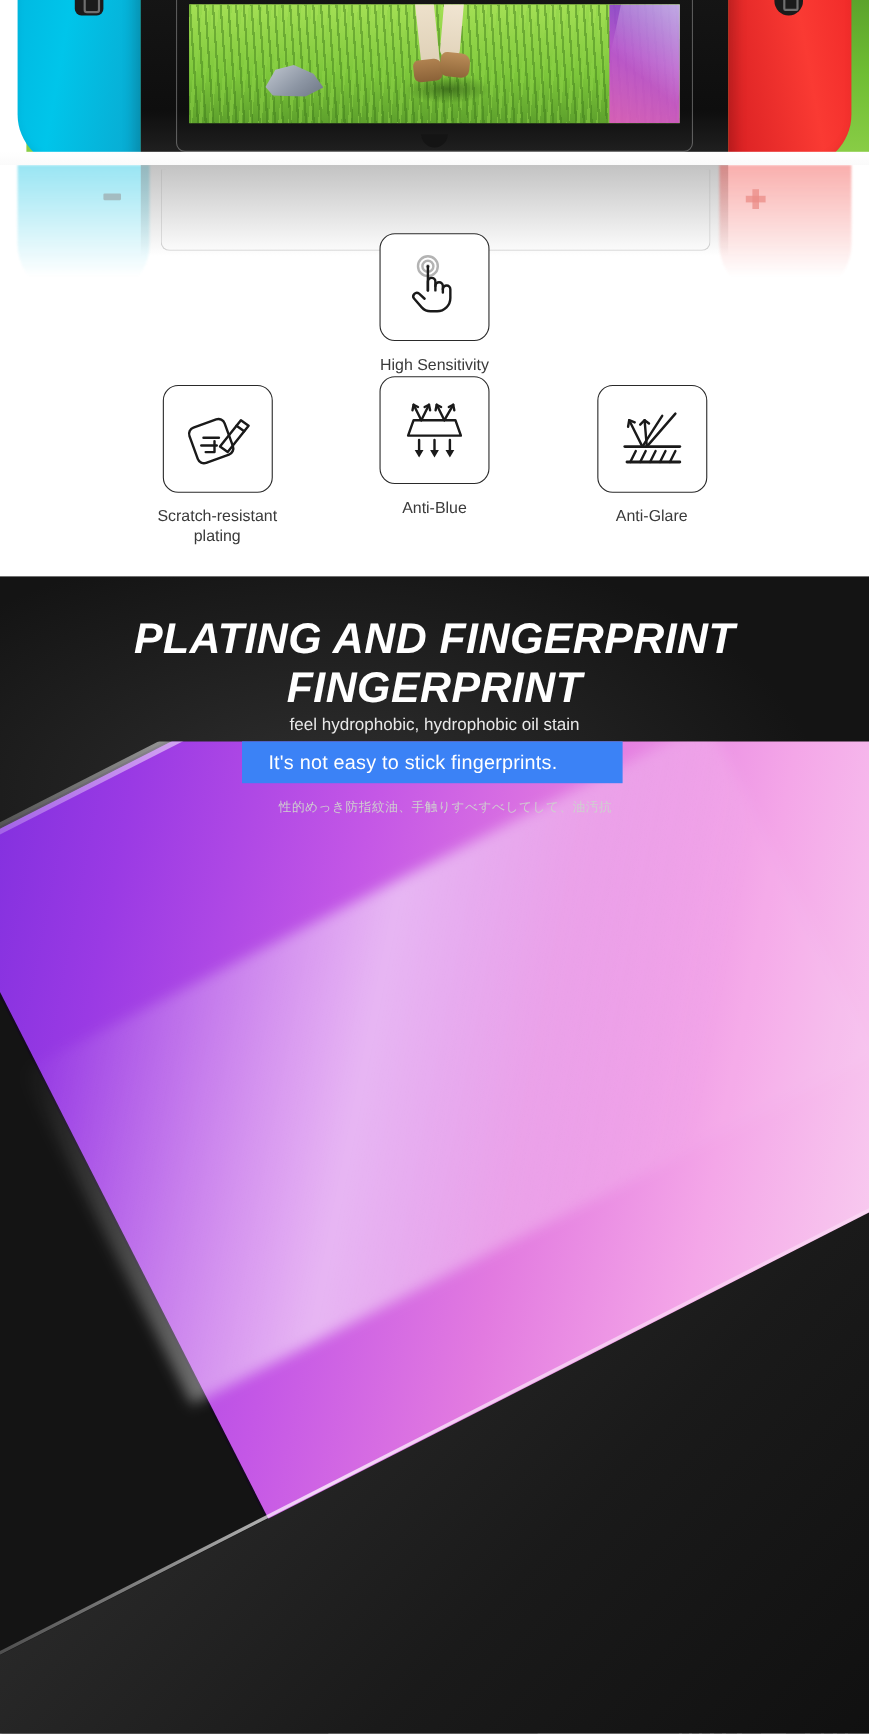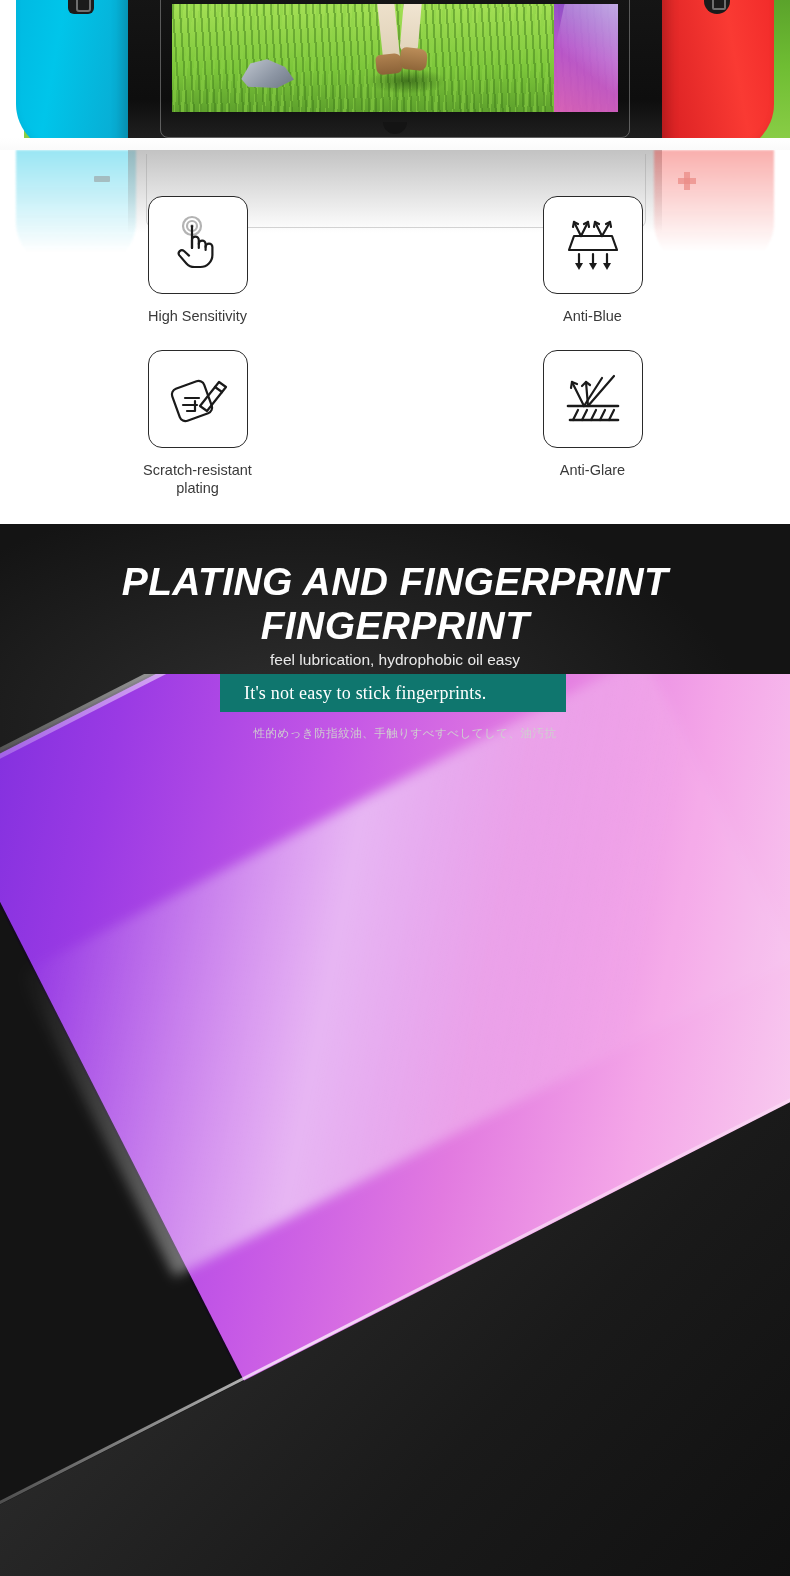--- a/index.html
+++ b/index.html
@@ -171,21 +171,21 @@
   .ref-plus:before{ left:6px; top:0; width:6px; height:18px; }
   .ref-plus:after { left:0; top:6px; width:18px; height:6px; }
 
   
   .features{
     position:absolute; left:0; top:196px; width:790px; height:330px;
   }
   .feat-row{
     position:absolute; left:0; width:790px; display:flex;
   }
-  .feat-row.r1{ top:0; }
+  .feat-row.r1{ top:16px;flex-direction:column; }
   .feat-row.r2{ top:154px; }
   .feat-cell{
     flex:1 1 0; display:flex; flex-direction:column; align-items:center;
   }
   .feat-box{
     width:100px; height:98px;
     border:1.4px solid #2a2a2a; border-radius:14px;
     background:#ffffff;
     display:flex; align-items:center; justify-content:center;
   }
@@ -212,23 +212,22 @@
     letter-spacing:.4px;
     font-style:italic;
   }
   .subline{
     position:absolute; left:0; top:106px; width:790px;
     text-align:center; color:#e9e9e9;
     font-size:15.5px; line-height:1.32;
   }
   .orange-banner{
     position:absolute; left:220px; top:150px; width:346px; height:38px;
-    background:#0f766e; display:flex; align-items:center;
+    background:#3b82f6; display:flex; align-items:center;
     padding-left:24px;
-    font-family:Liberation Serif, serif;
   }
   .orange-banner span{
     color:#ffffff; font-size:18px; letter-spacing:.2px;
   }
   .jp-line{
     position:absolute; left:0; top:202px; width:790px;
     text-align:center; color:#cfcfcf; font-size:11.5px; letter-spacing:.5px;padding-left:20px;
   }
 
   
@@ -454,21 +453,21 @@
     <div class="chassis"></div>
     <div class="chassis-edge"></div>
 
     <div class="headline">
       <span>PLATING AND FINGERPRINT</span><br>
       <span>FINGERPRINT</span>
     </div>
 
     <div class="subline">
       <br>
-      <span>feel lubrication, hydrophobic oil easy</span>
+      <span>feel hydrophobic, hydrophobic oil stain</span>
     </div>
 
     <div class="orange-banner">
       <span>It's not easy to stick fingerprints.</span>
     </div>
 
     <div class="jp-line">性的めっき防指紋油、手触りすべすべしてして、油汚抗</div>
 
   </div>
 </div>

